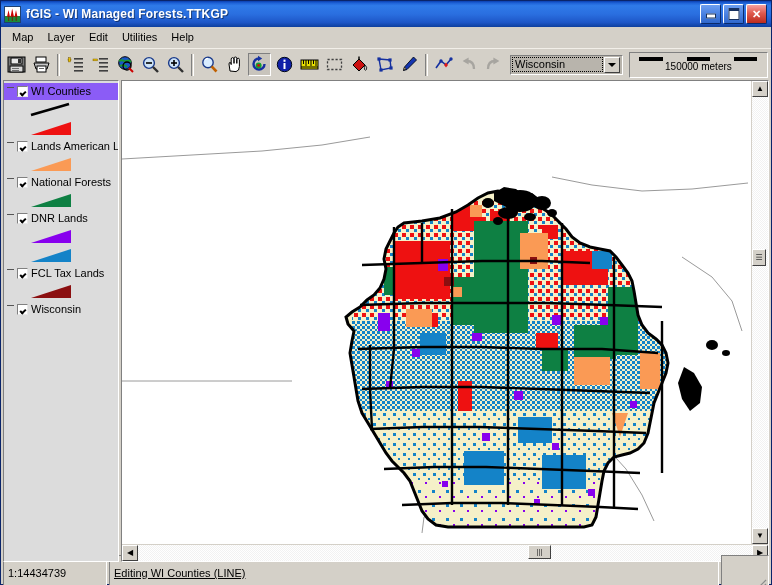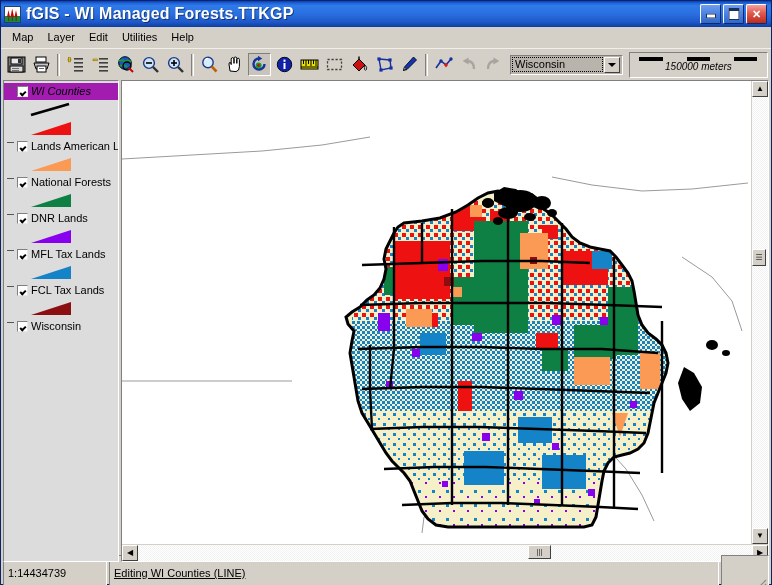--- a/index.html
+++ b/index.html
@@ -21,21 +21,21 @@
     background:linear-gradient(180deg,#0a3fb0 0%,#1e62d8 8%,#2f7ae8 18%,#2a6fe0 50%,#1e57c8 82%,#0e3f9e 100%);
     display:flex;align-items:center;padding:0 2px 0 3px;box-sizing:border-box;
     position:relative;
   }
   .title-icon{
     width:17px;height:17px;flex:0 0 17px;margin-right:5px;
     background:#ffffff;border:1px solid #204070;box-sizing:border-box;
     position:relative;overflow:hidden;
   }
   .title-text{
-    color:#ffffff;font-size:16px;font-weight:bold;
+    color:#ffffff;font-size:12px;font-weight:bold;
     text-shadow:1px 1px 0 rgba(0,0,0,.45);white-space:nowrap;
     letter-spacing:.2px;
   }
   .tb-btns{margin-left:auto;display:flex;gap:2px;align-items:center;padding-right:2px;}
   .tb-btn{
     width:21px;height:20px;box-sizing:border-box;
     border:1px solid #ffffff;border-right-color:#0a2a6a;border-bottom-color:#0a2a6a;
     background:linear-gradient(180deg,#6e9ff0 0%,#4d84e4 45%,#2f67cc 100%);
     position:relative;border-radius:2px;
   }
@@ -94,32 +94,32 @@
   .combo .carrow::after{content:"";border-left:4px solid transparent;border-right:4px solid transparent;
     border-top:4px solid #000;display:block;}
   .scalebox{
     margin-left:6px;width:148px;height:26px;box-sizing:border-box;
     border:1px solid #808080;border-right-color:#ffffff;border-bottom-color:#ffffff;
     background:#d4d0c8;display:flex;flex-direction:column;align-items:center;justify-content:center;
   }
   .scalebar{width:118px;height:4px;display:flex;margin-bottom:1px;}
   .scalebar span{flex:1;height:4px;background:#000;}
   .scalebar span:nth-child(2),.scalebar span:nth-child(4){background:#d4d0c8;height:2px;margin-top:2px;}
-  .scaletext{font-size:10px;color:#000;line-height:10px;font-style:italic;}
+  .scaletext{font-size:10px;color:#000;line-height:10px;}
 
   
   .body{flex:1;display:flex;min-height:0;background:#d4d0c8;padding:0 2px;box-sizing:border-box;}
   .layers{
     width:116px;flex:0 0 116px;box-sizing:border-box;
     border:1px solid #808080;border-right-color:#ffffff;border-bottom-color:#ffffff;
     background:#dcdcdc;overflow:hidden;position:relative;
   }
   .layerlist{padding:2px 0 0 0;}
   .lrow{height:17px;display:flex;align-items:center;padding-left:2px;box-sizing:border-box;}
-  .lrow.sel{background:#a21caf;font-style:italic;}
+  .lrow.sel{background:#8b5cf6;}
   .twisty{
     width:9px;height:9px;flex:0 0 9px;margin-right:2px;position:relative;
     font-size:9px;line-height:7px;color:#000;text-align:center;
   }
   .twisty::before{content:"";position:absolute;left:1px;top:0px;width:7px;height:1px;background:#555;}
   .chk{
     width:11px;height:11px;flex:0 0 11px;box-sizing:border-box;margin-right:3px;
     background:#fff;border:1px solid #808080;border-right-color:#e8e8e8;border-bottom-color:#e8e8e8;
     position:relative;
   }
@@ -467,25 +467,20 @@
           <span class="twisty"></span>
           <span class="chk"></span>
           <span class="llabel">DNR Lands</span>
         </div>
         <div class="swatch">
           <svg class="tri" viewBox="0 0 44 15">
             <polygon points="2,14 42,14 42,1" fill="#8800ee"></polygon>
           </svg>
         </div>
 
-        <div class="lrow">
-          <span class="twisty"></span>
-          <span class="chk"></span>
-          <span class="llabel">MFL Tax Lands</span>
-        </div>
         <div class="swatch">
           <svg class="tri" viewBox="0 0 44 15">
             <polygon points="2,14 42,14 42,1" fill="#1483c8"></polygon>
           </svg>
         </div>
 
         <div class="lrow">
           <span class="twisty"></span>
           <span class="chk"></span>
           <span class="llabel">FCL Tax Lands</span>

